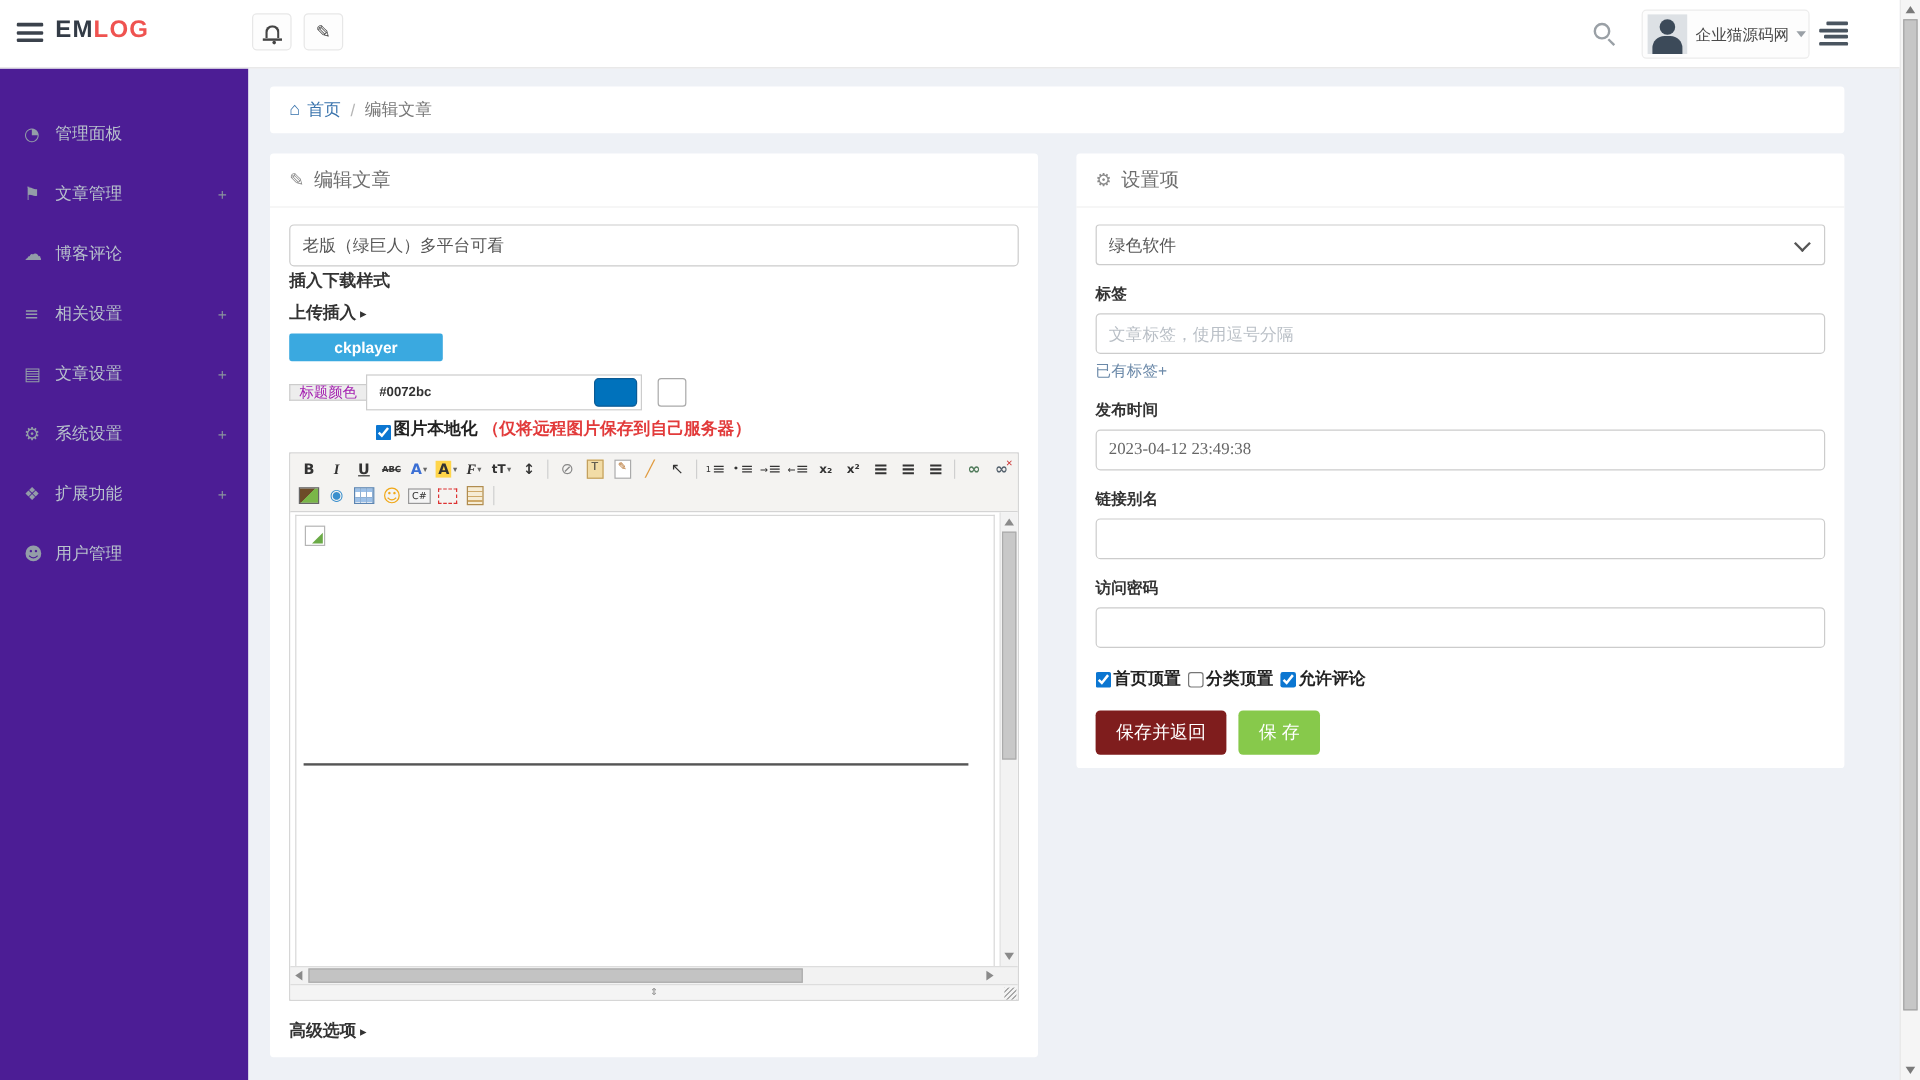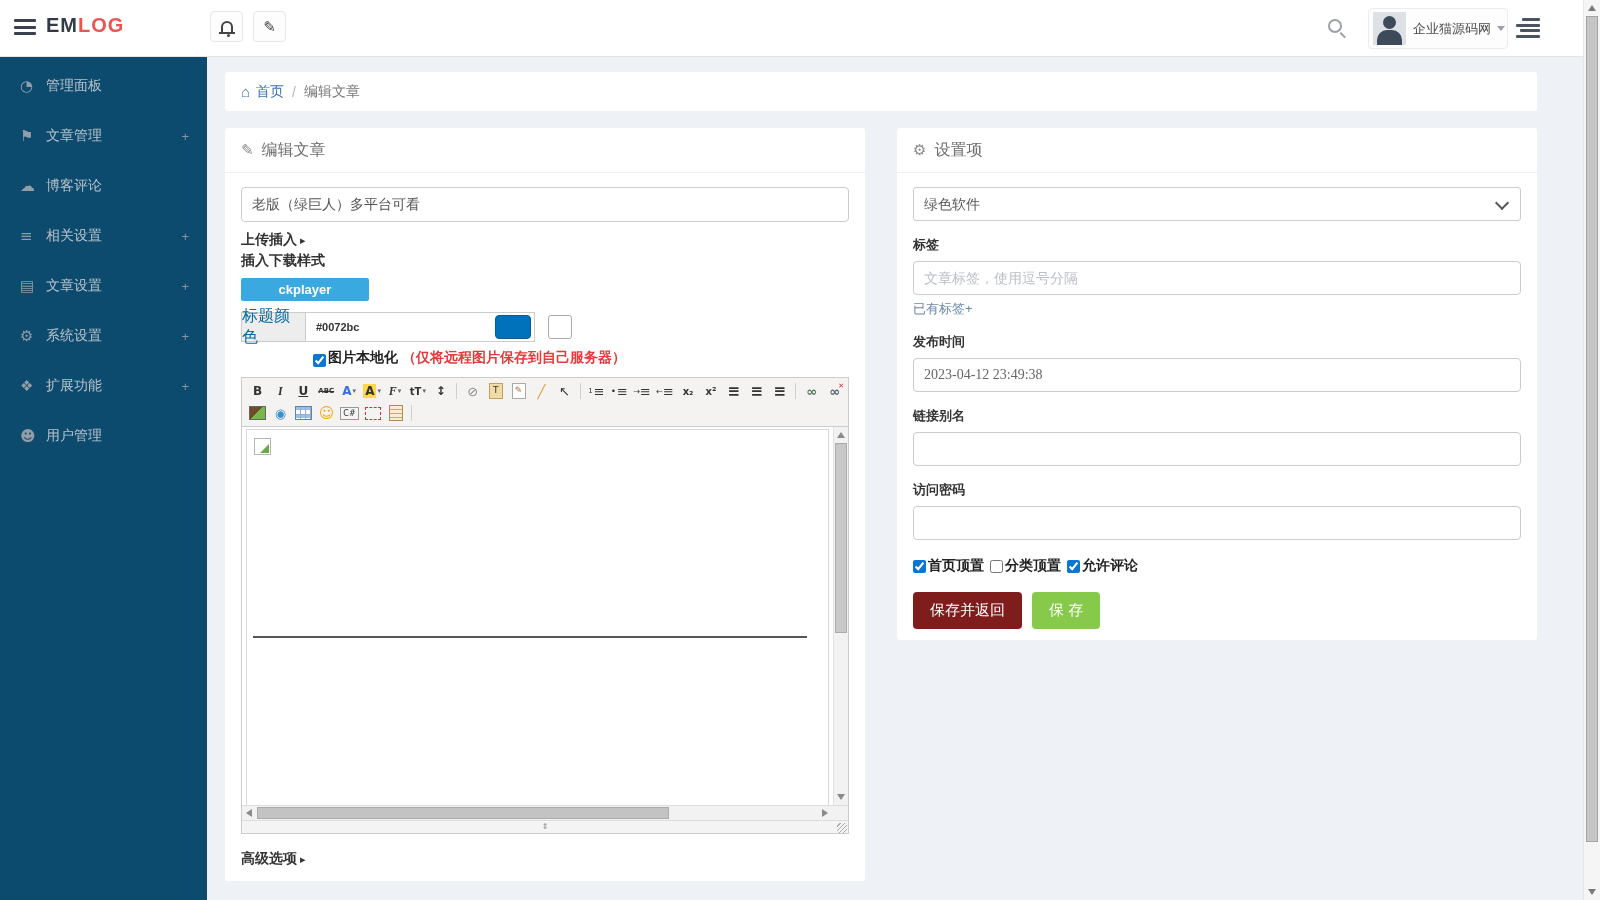--- a/index.html
+++ b/index.html
@@ -30,21 +30,21 @@
   .avatar::after { content:""; position:absolute; left:4px; top:18px; width:25px; height:18px; border-radius:10px 10px 0 0; background:#3c4a59; }
   .uname { font-size:13px; color:#4a4a4a; margin-left:7px; white-space:nowrap; }
   .caret-d { width:0; height:0; border-left:4px solid transparent; border-right:4px solid transparent;
     border-top:5px solid #9aa0a6; margin-left:6px; }
   .rtoggle { position:absolute; left:1516px; top:18px; width:24px; height:20px; cursor:pointer; }
   .rtoggle span { display:block; height:3px; background:#4a5560; margin-bottom:2.5px; margin-left:auto; border-radius:1px; }
   .rtoggle span:nth-child(1){width:18px}.rtoggle span:nth-child(2){width:24px}
   .rtoggle span:nth-child(3){width:20px}.rtoggle span:nth-child(4){width:24px}
 
   
-  .sidebar { position:absolute; left:0; top:57px; width:207px; height:843px; background:#0c4a6e; padding-top:4px; }
+  .sidebar { position:absolute; left:0; top:57px; width:207px; height:843px; background:#4c1d95; padding-top:30px; }
   .side-item { height:50px; display:flex; align-items:center; padding:0 18px 0 20px; color:#b8c2cc;
     font-size:14px; cursor:pointer; }
   .side-icon { width:26px; color:#939da8; font-size:15px; flex:none;
     font-family:"DejaVu Sans",sans-serif; }
   .side-label { flex:1; }
   .side-plus { color:#8a939e; font-size:13px; }
   [data-icon="dashboard-icon"]::before{content:"◔";}
   [data-icon="bookmark-icon"]::before{content:"⚑";}
   [data-icon="comments-icon"]::before{content:"☁";}
   [data-icon="sliders-icon"]::before{content:"≡";}
@@ -73,22 +73,22 @@
 
   input[type=text] { border:1px solid #ccc; border-radius:4px; font-size:14px; color:#555;
     padding:0 10px; outline:none; font-family:inherit; background:#fff; }
   input::placeholder { color:#b9bfc6; }
   .t-input { width:608px; height:35px; }
   .boldline { font-size:14px; font-weight:bold; color:#333; margin-top:9px; }
   .tri-r { font-size:11px; color:#333; margin-left:3px; }
   .ckbtn { margin-top:8px; width:128px; height:23px; background:#3aa9e0; color:#fff; border:none;
     border-radius:2px; font-size:13px; font-weight:bold; cursor:pointer; font-family:inherit; }
   .cgroup { display:flex; align-items:center; margin-top:11px; }
-  .cg-addon { width:64px; height:30px; background:#ededed; border:1px solid #ccc; border-right:none;
-    display:flex; align-items:center; justify-content:center; font-size:16px; color:#0369a1; }
+  .cg-addon { width:64px; height:14px; background:#ededed; border:1px solid #ccc; border-right:none;
+    display:flex; align-items:center; justify-content:center; font-size:12px; color:#a21caf; }
   .cg-input { position:relative; width:230px; height:30px; }
   .cg-input input { width:100%; height:100%; border-radius:0; font-weight:bold; color:#333; font-size:11px; }
   .cg-swatch { position:absolute; right:4px; top:3px; width:36px; height:24px; background:#0072bc;
     border:1px solid #0a5a94; border-radius:4px; cursor:pointer; }
   .cg-white { width:24px; height:24px; background:#fff; border:1px solid #a9a9a9; border-radius:3px;
     margin-left:13px; cursor:pointer; }
   .localize { margin:7px 0 0 72px; display:flex; align-items:flex-end; font-size:14px; }
   .localize input { margin-right:2px; accent-color:#0b76d1; cursor:pointer; }
   .localize .lab { font-weight:bold; color:#222; }
   .localize .note { font-weight:bold; color:#e23b3b; margin-left:4px; }
@@ -295,25 +295,25 @@
     <span class="cur">编辑文章</span>
   </div>
 
   <div class="card card-edit">
     <div class="card-hd">
       <span class="hd-ic">✎</span>
       <span>编辑文章</span>
     </div>
     <div class="card-bd">
       <input type="text" class="t-input" value="老版（绿巨人）多平台可看" style="">
+      <div class="boldline" style="margin-top:3px">
+        <span>插入下载样式</span>
+      </div>
       <div class="boldline">
         <span>上传插入</span><span class="tri-r">▸</span>
-      </div>
-      <div class="boldline" style="margin-top:3px">
-        <span>插入下载样式</span>
       </div>
       <button class="ckbtn">ckplayer</button>
 
       <div class="cgroup">
         <div class="cg-addon">标题颜色</div>
         <div class="cg-input">
           <input type="text" value="#0072bc" style="">
           <span class="cg-swatch"></span>
         </div>
         <span class="cg-white"></span>

